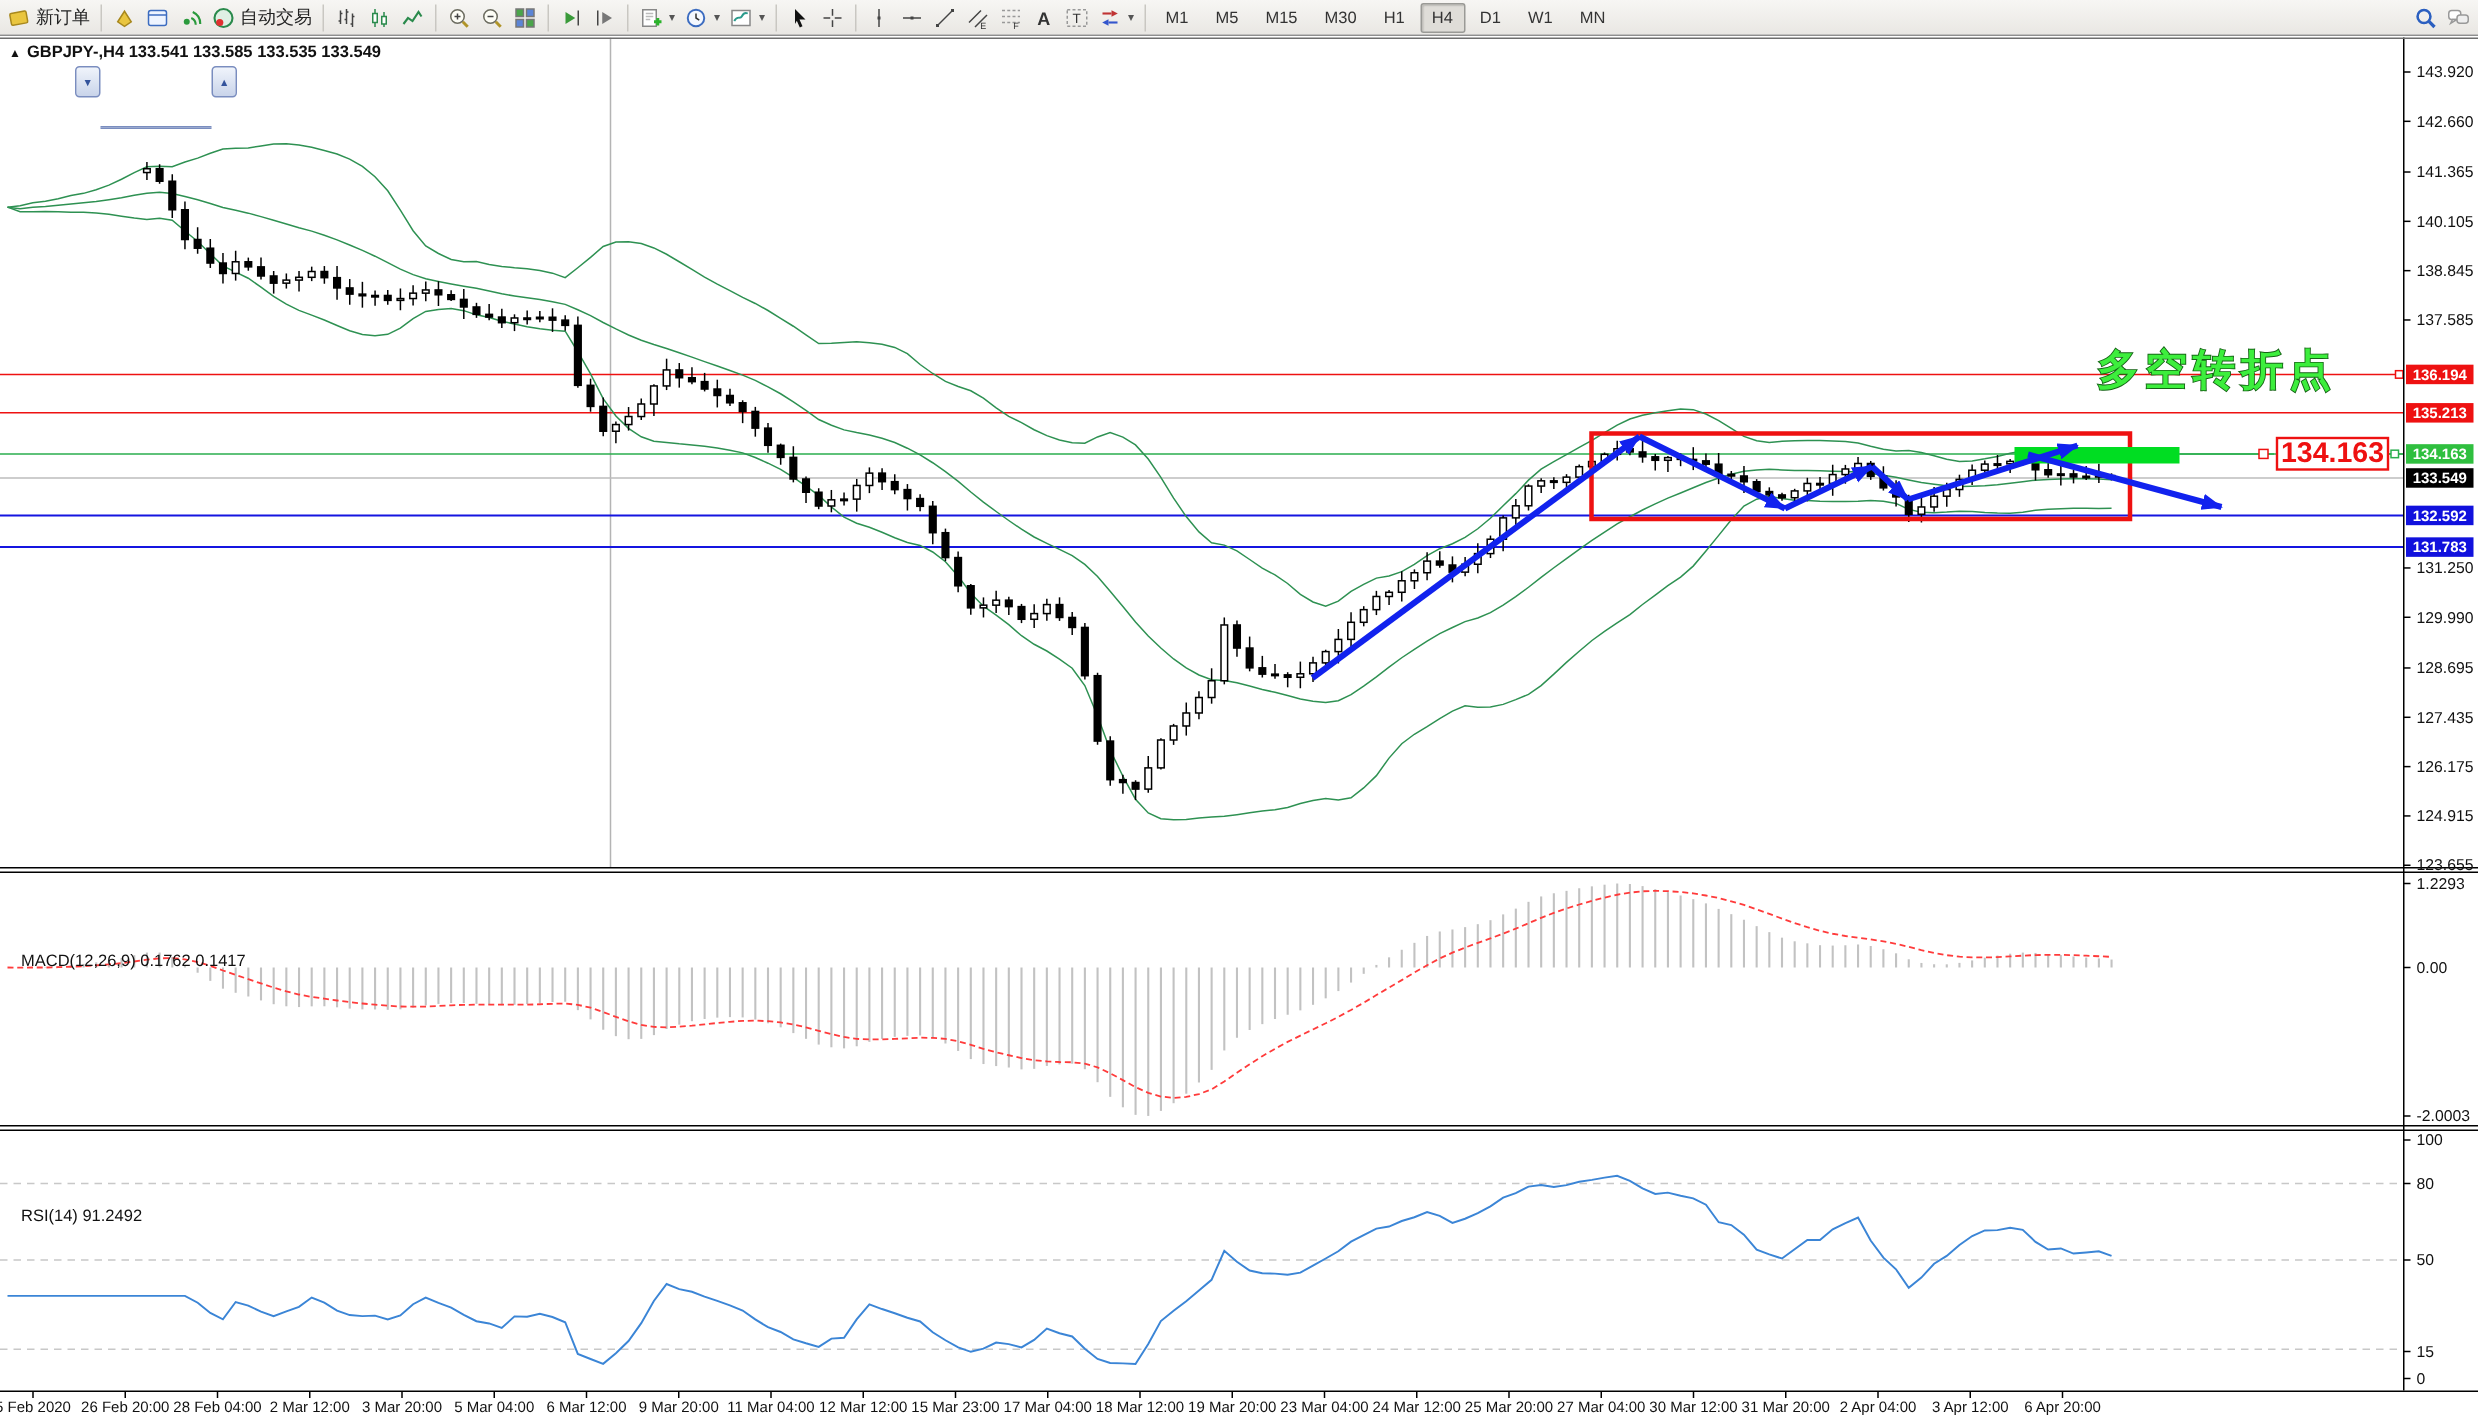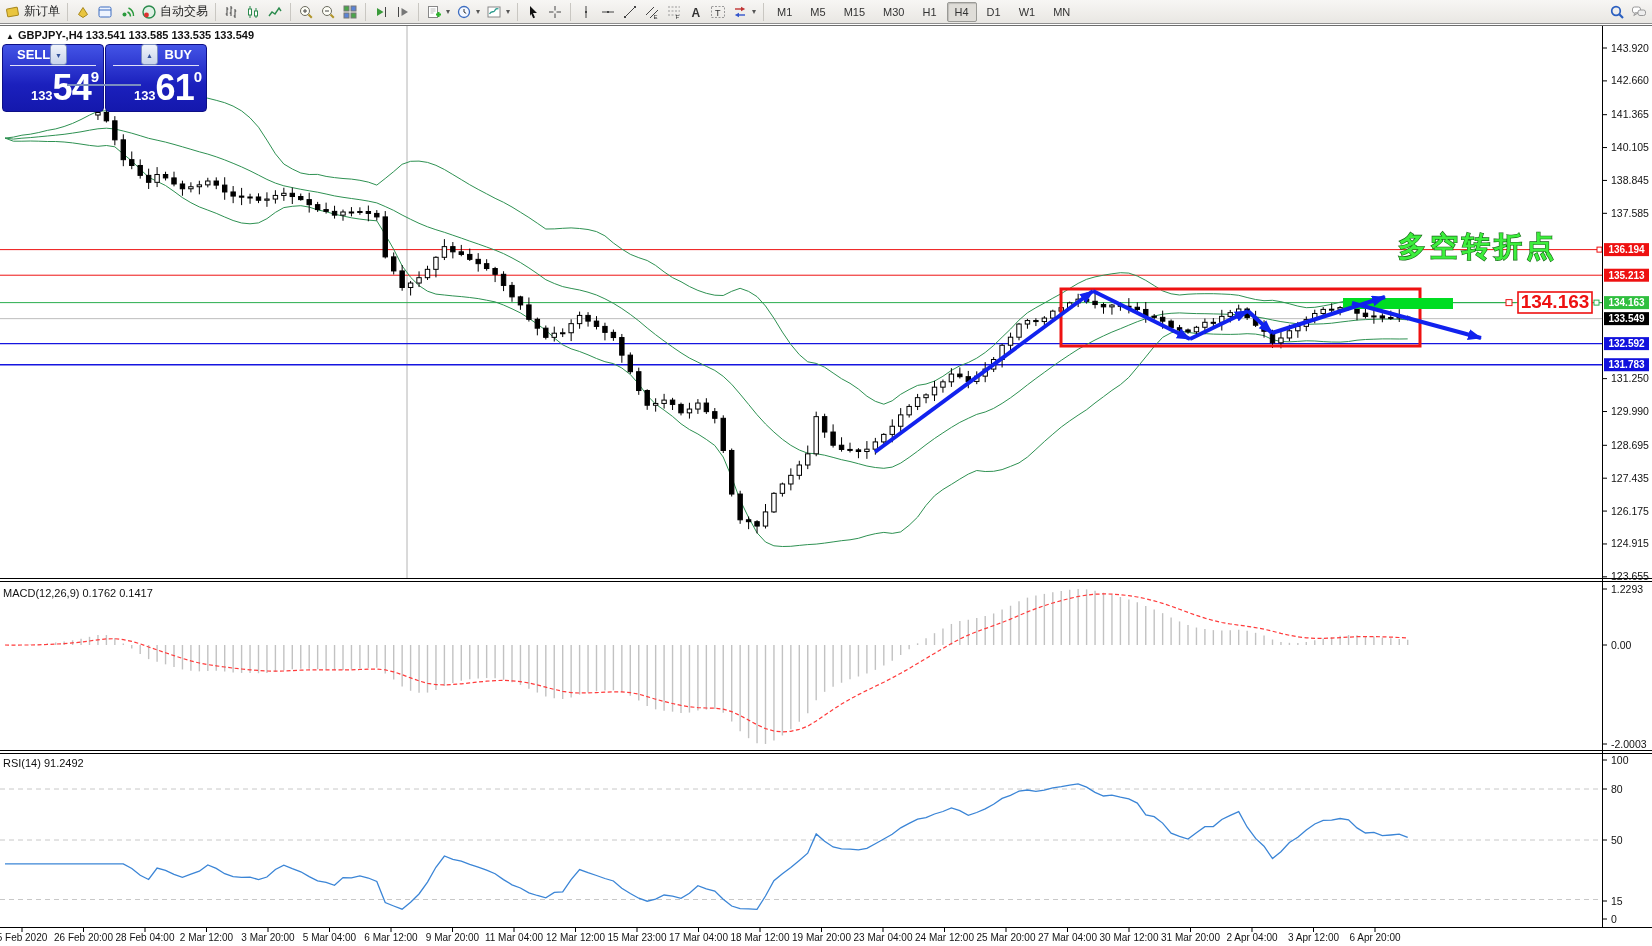--- a/index.html
+++ b/index.html
@@ -28,21 +28,21 @@
   #buybtn .bb-head{text-align:right;padding-right:14px;}
   .bb-line{position:absolute;top:20px;left:7px;right:7px;height:1px;background:rgba(255,255,255,.85);}
   .bb-price{position:absolute;left:0;right:4px;bottom:2px;text-align:right;white-space:nowrap;}
   .bb-small{font-size:13px;font-weight:bold;vertical-align:baseline;}
   .bb-big{font-size:36px;font-weight:bold;letter-spacing:-1px;}
   .bb-sup{font-size:15px;font-weight:bold;vertical-align:18px;}
   #volbox{position:absolute;left:48px;top:0;width:108px;height:21px;display:flex;z-index:7;}
   .spin{width:17px;height:21px;background:linear-gradient(#f0f4fb,#c9d4ea);border:1px solid #7a8dbf;border-radius:3px;font-size:7px;color:#33539c;text-align:center;line-height:21px;box-sizing:border-box;}
   #volinput{flex:1;width:60px;border:1px solid #7a8dbf;border-left:none;border-right:none;font-size:13px;text-align:right;padding:0 6px 0 0;font-family:"Liberation Sans",sans-serif;margin-top:40px;}
   
-  .indlabel{position:absolute;left:3px;font-size:11px;color:#111;z-index:5;white-space:nowrap;}
+  .indlabel{position:absolute;left:14px;font-size:11px;color:#111;z-index:5;white-space:nowrap;margin-top:48px;}
   #macdlabel{top:587px;}
   #rsilabel{top:757px;}
   #chartsvg{position:absolute;left:0;top:0;z-index:2;}
 </style>
 </head>
 <body>
 <div id="app">
 
   <div id="toolbar">
       <div class="tbtn">
@@ -298,30 +298,20 @@
             <path d="M4 9l-1.2 2.6L7 9z" fill="#fff" stroke="#999"></path>
             <rect x="7" y="6" width="7.5" height="5.5" rx="2" fill="#eee" stroke="#999"></rect>
           </svg>
         </span>
       </div>
     </div>
 
   <div id="infoline"><span class="tri">▲</span><span>GBPJPY-,H4  133.541 133.585 133.535 133.549</span></div>
 
   <div id="tradepanel">
-    <div class="bigbtn" id="sellbtn">
-      <div class="bb-head">SELL</div>
-      <div class="bb-line"></div>
-      <div class="bb-price"><span class="bb-small">133</span><span class="bb-big">54</span><span class="bb-sup">9</span></div>
-    </div>
-    <div class="bigbtn" id="buybtn">
-      <div class="bb-head">BUY</div>
-      <div class="bb-line"></div>
-      <div class="bb-price"><span class="bb-small">133</span><span class="bb-big">61</span><span class="bb-sup">0</span></div>
-    </div>
     <div id="volbox">
       <div class="spin">▼</div>
       <input id="volinput" readonly="" value="1.00" style="">
       <div class="spin">▲</div>
     </div>
   </div>
 
   <div class="indlabel" id="macdlabel">MACD(12,26,9) 0.1762 0.1417</div>
   <div class="indlabel" id="rsilabel">RSI(14) 91.2492</div>
 

